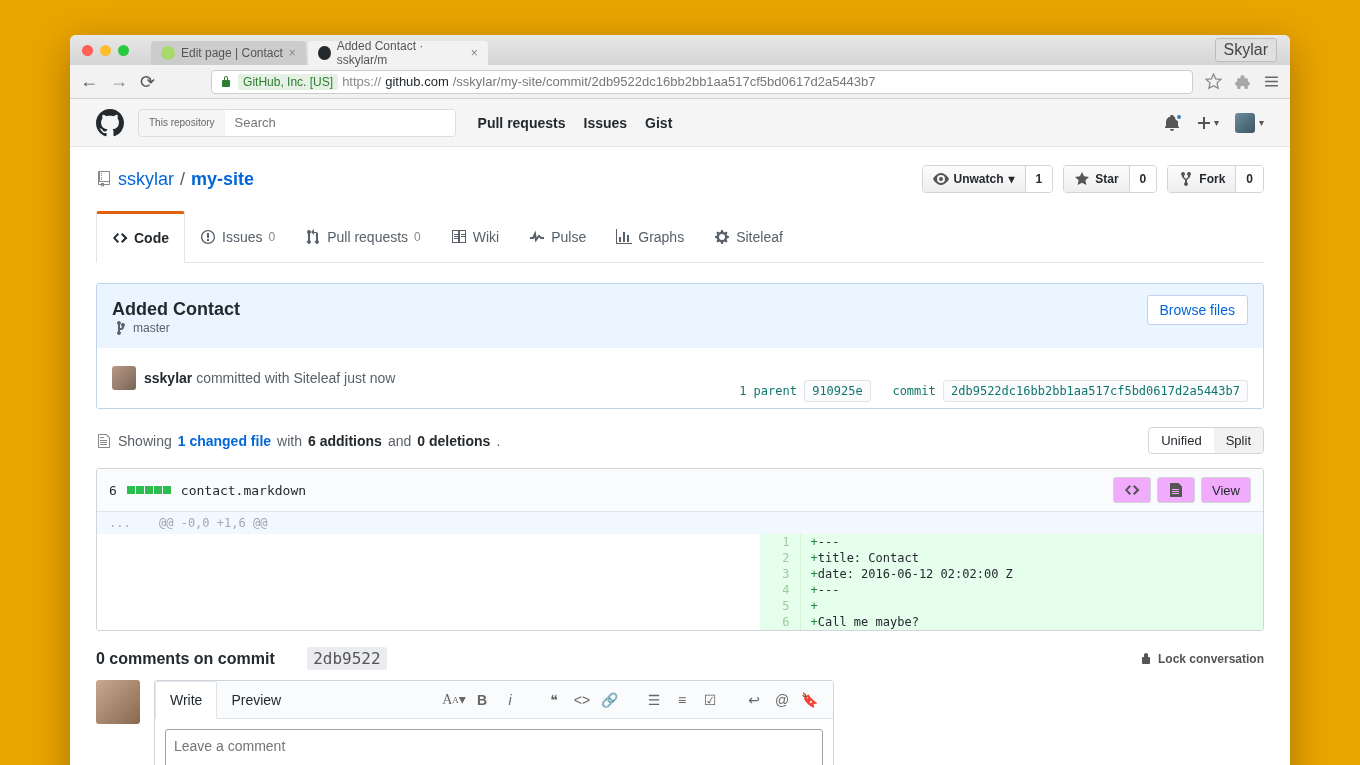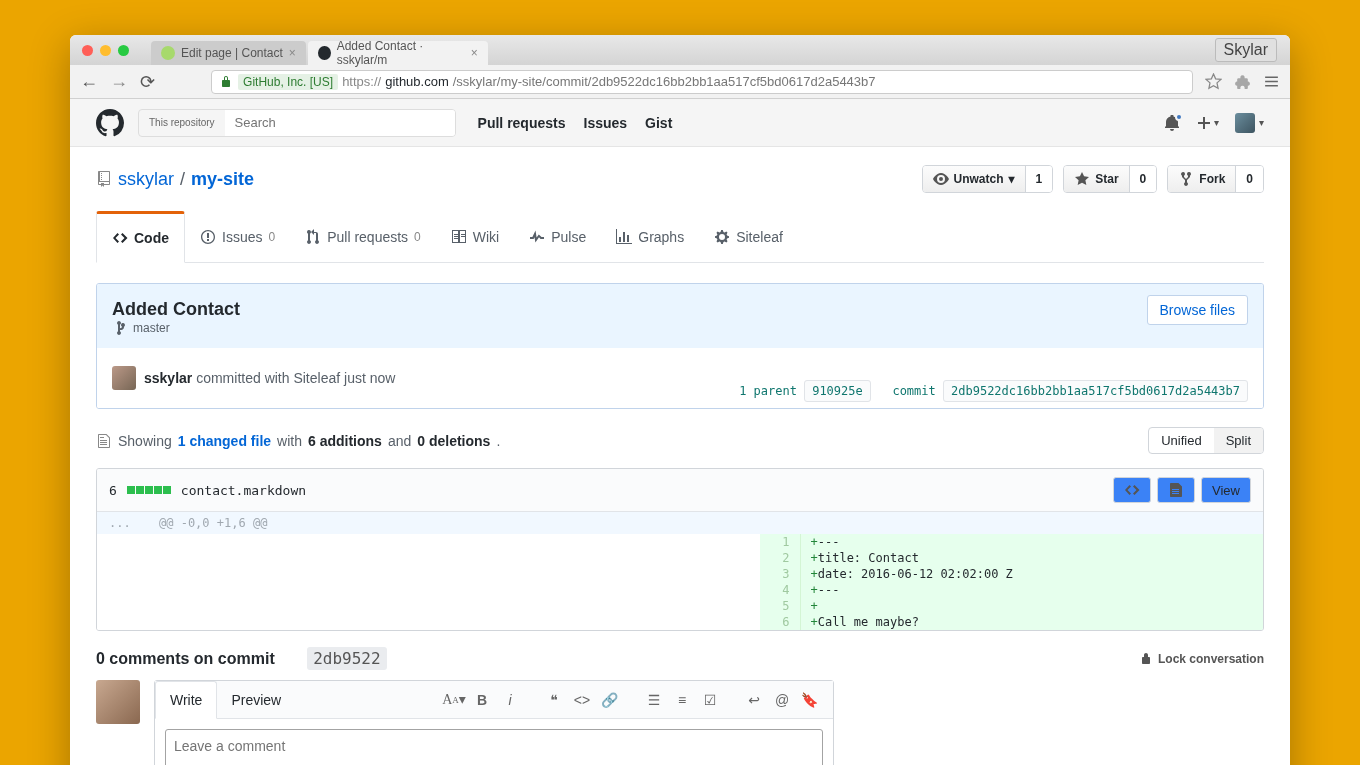--- a/index.html
+++ b/index.html
@@ -70,21 +70,21 @@
 .toggle{display:flex;border:1px solid #d1d5da;border-radius:4px;overflow:hidden;}
 .toggle div{padding:5px 12px;font-size:13px;cursor:pointer;}
 .toggle .act{background:#f2f2f2;}
 .filebox{border:1px solid #d1d5da;border-radius:3px;margin-top:14px;overflow:hidden;}
 .filehdr{display:flex;align-items:center;justify-content:space-between;padding:8px 12px;background:#fafbfc;border-bottom:1px solid #e1e4e8;}
 .filehdr .lf{display:flex;align-items:center;gap:10px;font-size:13px;}
 .sq{display:flex;gap:1px;}
 .sq span{width:8px;height:8px;background:#2cbe4e;}
 .mono{font-family:SFMono-Regular,Consolas,monospace;}
 .fileacts{display:flex;gap:6px;}
-.fbtn{border:1px solid #d1d5da;border-radius:3px;padding:4px 10px;font-size:13px;background:#3b82f6;cursor:pointer;display:flex;align-items:center;}
+.fbtn{border:1px solid #d1d5da;border-radius:3px;padding:4px 10px;font-size:13px;background:#f0abfc;cursor:pointer;display:flex;align-items:center;}
 .hunk{background:#f1f8ff;padding:4px 12px;color:#a0a8b0;font-size:12px;display:flex;gap:30px;}
 .hunk .dots{width:20px;text-align:center;}
 .difftbl{width:100%;border-collapse:collapse;font-size:12px;}
 .difftbl td{padding:1px 10px;vertical-align:top;}
 .difftbl .ln{width:40px;text-align:right;color:#a0c9a0;background:#e6ffed;border-right:1px solid #d4f5d4;}
 .difftbl .lne{width:40px;background:#fff;}
 .difftbl .code{background:#e6ffed;color:#24292e;}
 .difftbl .plus{color:#22863a;}
 .comments-hdr{display:flex;align-items:center;justify-content:space-between;margin-top:18px;}
 .comments-hdr h3{font-size:16px;font-weight:600;}

